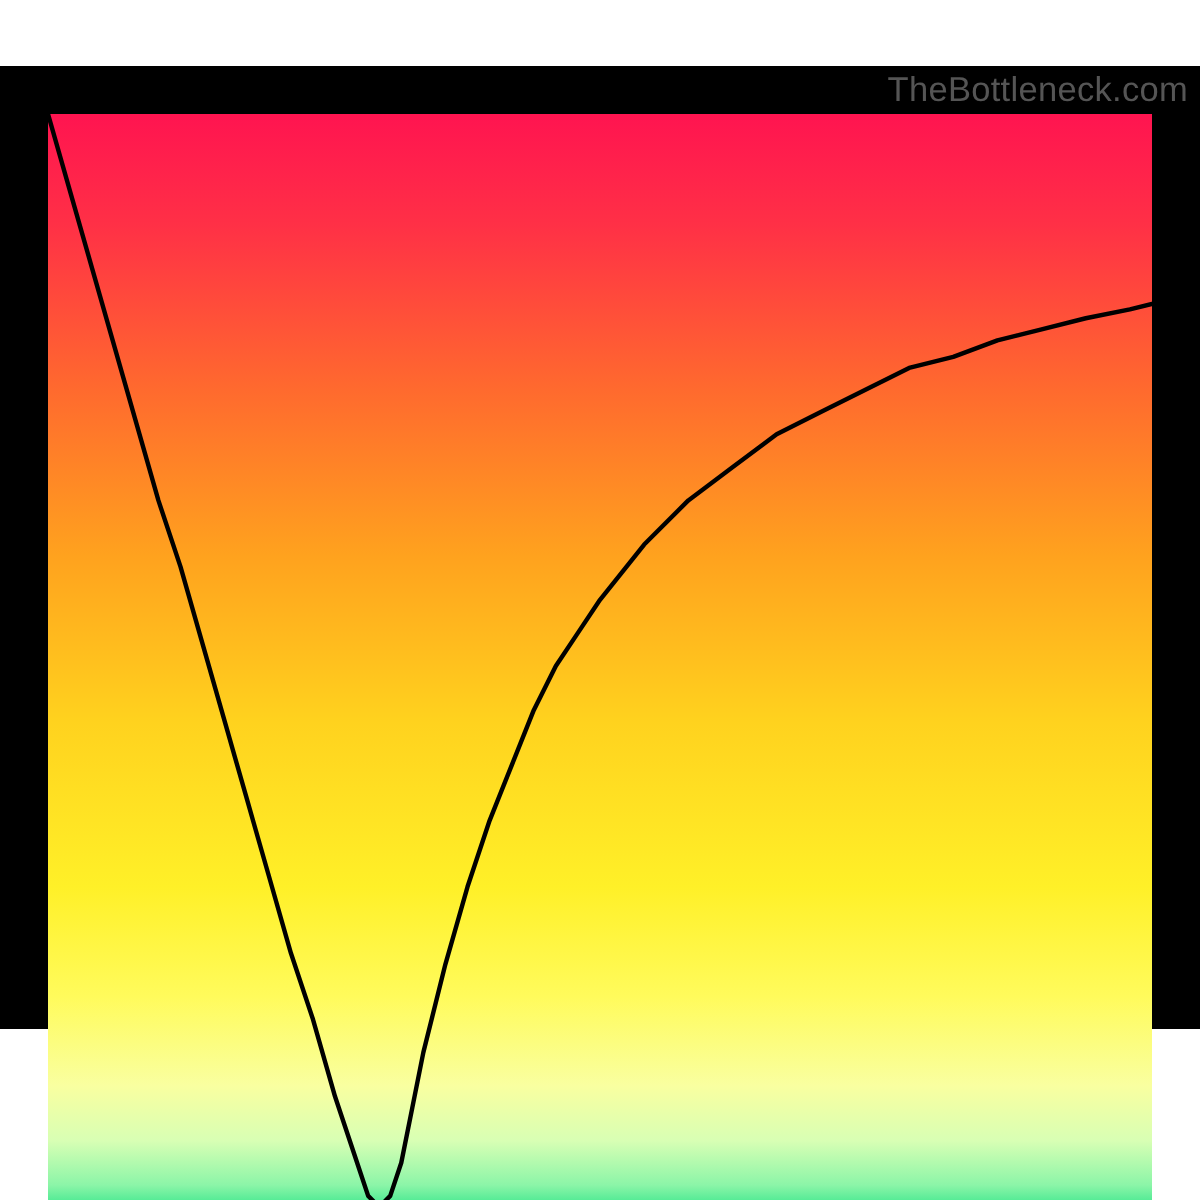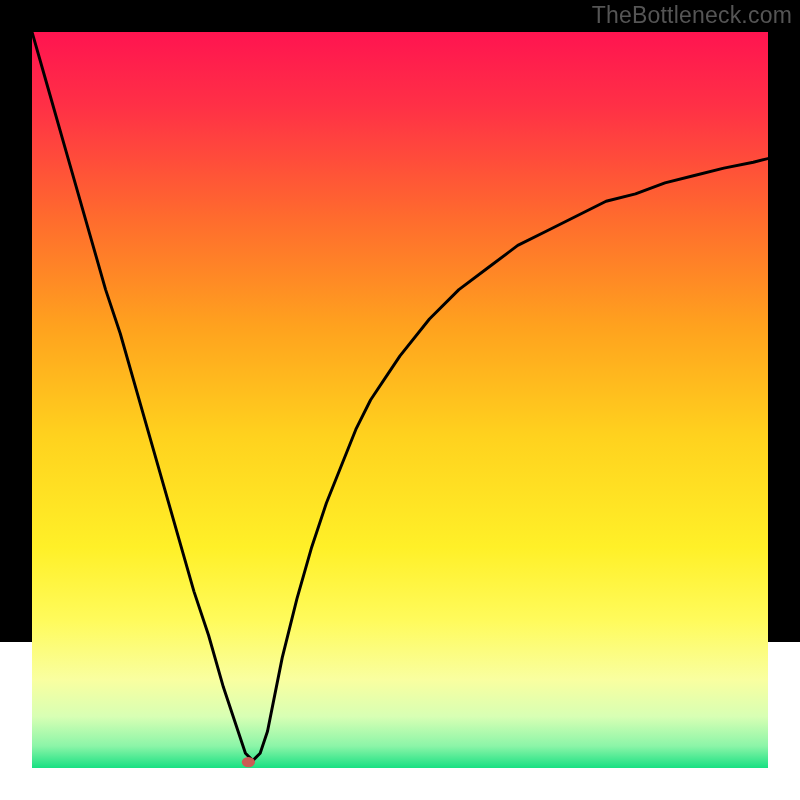--- a/index.html
+++ b/index.html
@@ -9,20 +9,21 @@
     height: 800px;
     overflow: hidden;
     background: #fff;
     font-family: Arial, Helvetica, sans-serif;
   }
   .frame {
     position: relative;
     width: 800px;
     height: 642px;
     background: #000;
+    margin-top: 44px;
   }
   .watermark {
     position: absolute;
     top: 2px;
     right: 8px;
     color: #555;
     font-size: 23px;
     font-weight: 500;
     letter-spacing: 0.2px;
     z-index: 10;

